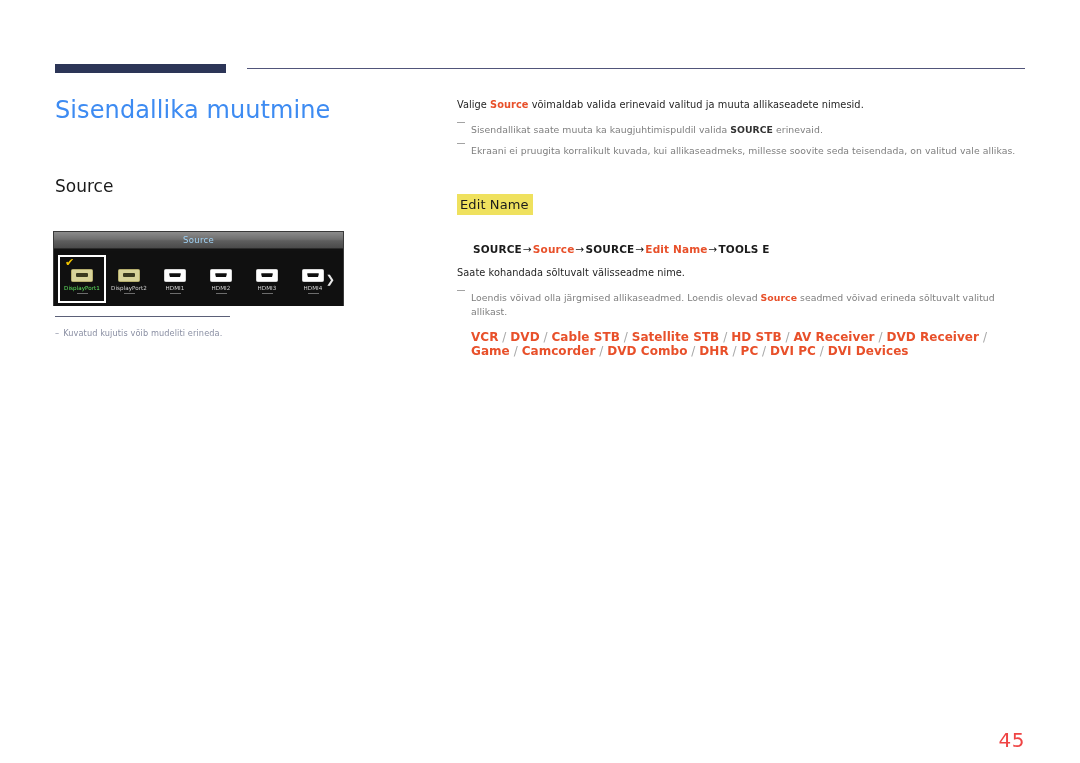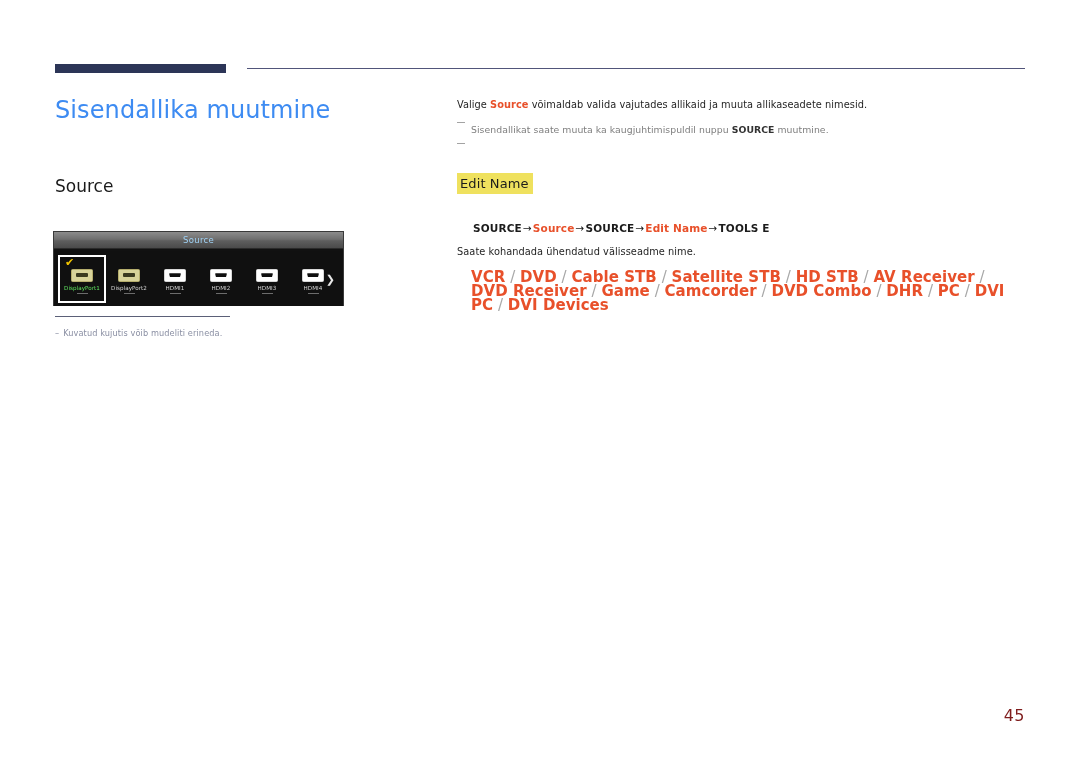--- a/index.html
+++ b/index.html
@@ -256,22 +256,22 @@
   }
   .note .strong {
     color: #323232;
     font-weight: 700;
   }
   .note .accent {
     color: #e8502a;
     font-weight: 700;
   }
   .devlist {
-    font-size: 15px;
-    margin: 4px 0 0 0;
+    font-size: 12px;
+    margin: 11px 0 0 0;
     line-height: 14px;
     color: #9a9a9a;
     letter-spacing: .05px;
   }
   .devlist b {
     color: #e8502a;
     font-weight: 700;
   }
   .devlist .sep {
     color: #a8a8a8;
@@ -287,23 +287,23 @@
     margin: 16px 0 12px 0;
     line-height: 17px;
     letter-spacing: .1px;
   }
   .hl-wrap { margin-top: 20px; }
 
   
   .page-num {
     position: absolute;
     right: 55px;
-    top: 706px;
-    font-size: 16px;
-    color: #7f1d1d;
+    top: 728px;
+    font-size: 20px;
+    color: #ef4444;
     letter-spacing: .5px;
   }
 </style>
 </head>
 <body>
 
 <div class="rule-thick"></div>
 <div class="rule-thin"></div>
 
 <div class="left-col">
@@ -377,39 +377,42 @@
 <div class="left-note-wrap">
   <div class="note-rule"></div>
   <p class="left-note">
     <span class="dash">–</span><span>Kuvatud kujutis võib mudeliti erineda.</span>
   </p>
 </div>
 
 <div class="right-col">
 
   <p class="para">
-    <span>Valige </span><span class="accent">Source</span><span> võimaldab valida vajutades allikaid ja muuta allikaseadete nimesid.</span>
+    <span>Valige </span><span class="accent">Source</span><span> võimaldab valida erinevaid valitud ja muuta allikaseadete nimesid.</span>
   </p>
 
 
   <p class="note">
-    <span class="marker"></span><span>Sisendallikat saate muuta ka kaugjuhtimispuldil nuppu </span><span class="strong">SOURCE</span><span> muutmine.</span>
+    <span class="marker"></span><span>Sisendallikat saate muuta ka kaugjuhtimispuldil valida </span><span class="strong">SOURCE</span><span> erinevaid.</span>
   </p>
 
   <p class="note">
-    <span class="marker"></span>
+    <span class="marker"></span><span>Ekraani ei pruugita korralikult kuvada, kui allikaseadmeks, millesse soovite seda teisendada, on valitud vale allikas.</span>
   </p>
 
   <div class="hl-wrap">
     <span class="hl-title">Edit Name</span>
 
     <p class="path-line" style="padding-top:0;margin-bottom:11px;">
       <span>SOURCE</span><span class="arrow">→</span><span class="accent">Source</span><span class="arrow">→</span><span>SOURCE</span><span class="arrow">→</span><span class="accent">Edit Name</span><span class="arrow">→</span><span>TOOLS E</span>
     </p>
 
-    <p class="para">Saate kohandada ühendatud välisseadme nime.</p>
-
+    <p class="para">Saate kohandada sõltuvalt välisseadme nime.</p>
+
+    <p class="note" style="margin-bottom:0;">
+      <span class="marker"></span><span>Loendis võivad olla järgmised allikaseadmed. Loendis olevad </span><span class="accent">Source</span><span> seadmed võivad erineda sõltuvalt valitud allikast.</span>
+    </p>
 
     <p class="devlist" style="padding-left:14px;"><b>VCR</b><span class="sep"> / </span><b>DVD</b><span class="sep"> / </span><b>Cable STB</b><span class="sep"> / </span><b>Satellite STB</b><span class="sep"> / </span><b>HD STB</b><span class="sep"> / </span><b>AV Receiver</b><span class="sep"> / </span><b>DVD Receiver</b><span class="sep"> / </span><b>Game</b><span class="sep"> / </span><b>Camcorder</b><span class="sep"> / </span><b>DVD Combo</b><span class="sep"> / </span><b>DHR</b><span class="sep"> / </span><b>PC</b><span class="sep"> / </span><b>DVI PC</b><span class="sep"> / </span><b>DVI Devices</b></p>
   </div>
 </div>
 
 <div class="page-num">45</div>
 
 </body></html>

